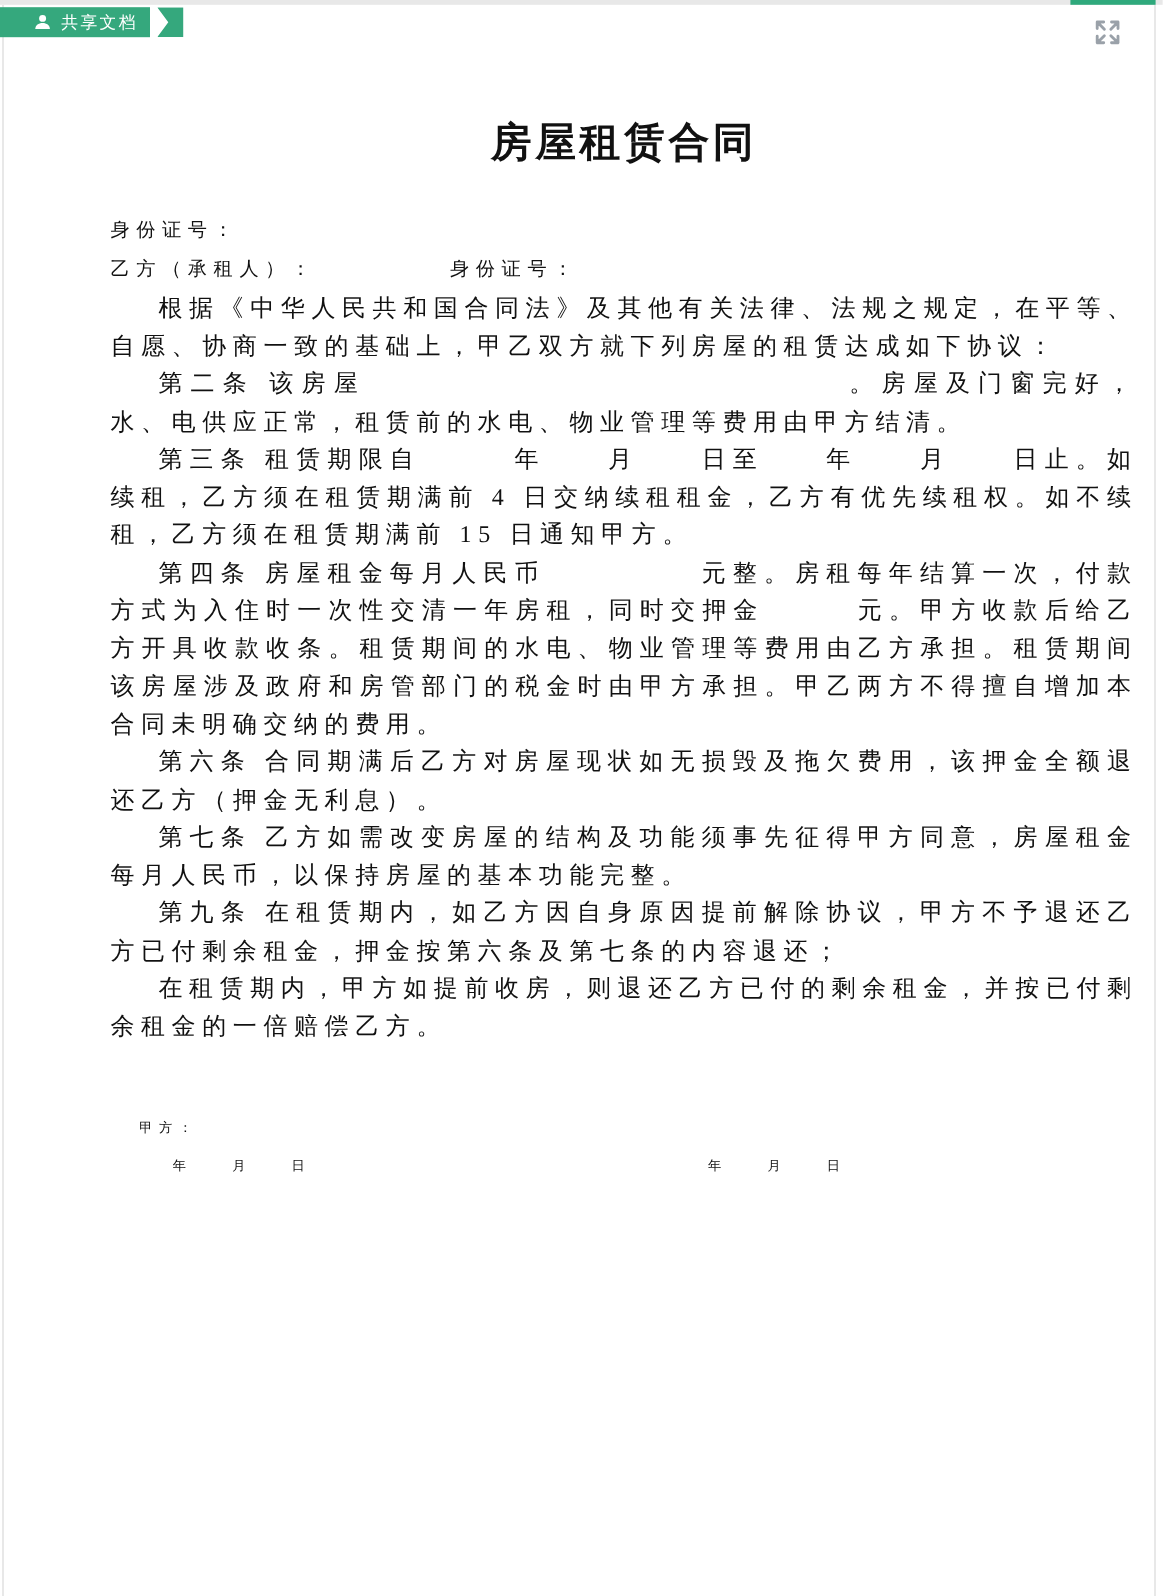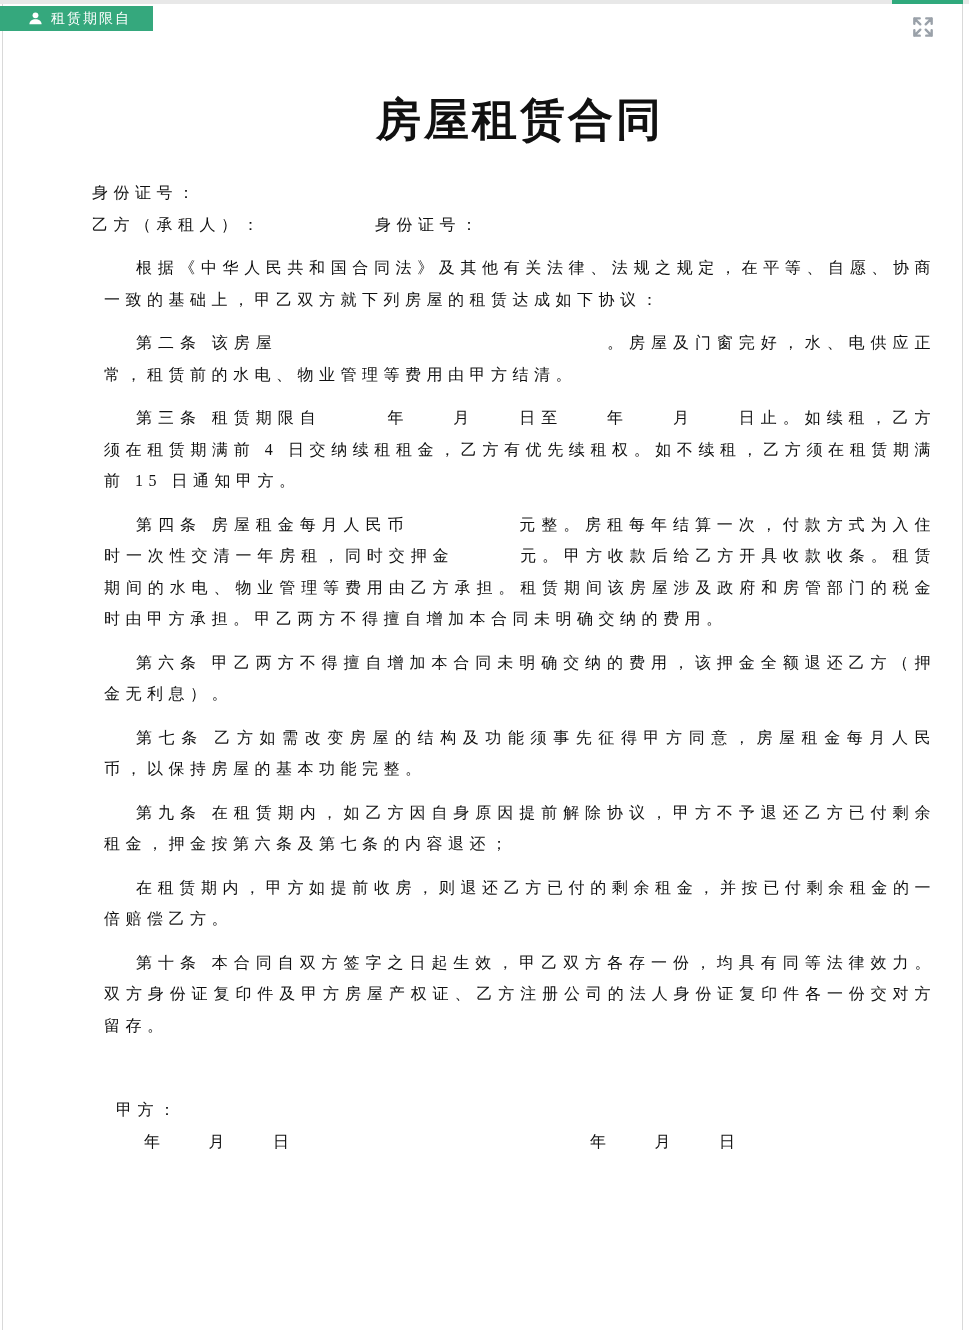--- a/index.html
+++ b/index.html
@@ -49,59 +49,59 @@
     position:absolute;top:13px;right:32px;width:28px;height:28px;z-index:40;
     background:transparent;border:none;padding:0;cursor:pointer;
     display:flex;align-items:center;justify-content:center;
   }
   
   .doc-content{
     position:relative;
     padding:91px 14px 0 89px;
   }
   .doc-title{
-    font-size:45px;font-weight:bold;letter-spacing:3px;
+    font-size:34px;font-weight:bold;letter-spacing:3px;
     line-height:50px;height:50px;
     text-align:center;
     margin:0 0 32px 0;
   }
   .party-row{
     display:flex;
     font-size:16px;line-height:31.5px;letter-spacing:5.5px;
   }
   .party-row .p-left{display:inline-block;width:283px;}
   .paras{margin-top:2px;}
   .para{
-    margin:12px;
-    font-size:16px;line-height:31.5px;letter-spacing:5.5px;
+    margin:0;
+    font-size:20px;line-height:31.5px;letter-spacing:5.5px;
     text-align:justify;
     text-indent:2em;
   }
   .signature{margin-top:53px;}
-  .sig-row{display:flex;font-size:16px;line-height:31.5px;letter-spacing:5.5px;}
+  .sig-row{display:flex;font-size:11px;line-height:31.5px;letter-spacing:5.5px;}
   .sig-left{width:448px;box-sizing:border-box;}
   .sig-right{flex:1;}
   .sig-party-a{padding-left:24px;}
   .sig-date-a{padding-left:52px;}
   .sig-party-b{padding-left:0;}
   .sig-date-b{padding-left:50px;}
 </style>
 </head>
 <body>
 
 <div class="top-strip">
   <div class="progress"></div>
 </div>
 
 <div class="ribbon">
   <svg width="15" height="15" viewBox="0 0 16 16">
     <circle cx="8" cy="4.6" r="3.1" fill="#ffffff"></circle>
     <path d="M1.5 14c0-3.3 2.9-5.3 6.5-5.3s6.5 2 6.5 5.3z" fill="#ffffff"></path>
   </svg>
-  <span>租赁期限自</span>
+  <span>共享文档</span>
 </div>
 <div class="ribbon-tail"></div>
 
 <button class="fullscreen-btn" title="全屏">
   <svg width="26" height="26" viewBox="0 0 24 24" fill="none" stroke="#9aa1a9" stroke-width="2.2" stroke-linecap="round" stroke-linejoin="round">
     <path d="M14.5 9.5 L20 4 M20 4 h-5 M20 4 v5"></path>
     <path d="M9.5 14.5 L4 20 M4 20 h5 M4 20 v-5"></path>
     <path d="M14.5 14.5 L20 20 M20 20 h-5 M20 20 v-5"></path>
     <path d="M9.5 9.5 L4 4 M4 4 h5 M4 4 v5"></path>
   </svg>
@@ -120,25 +120,24 @@
     <span class="p-left">乙方（承租人）：</span>
     <span class="p-right">身份证号：</span>
   </div>
       </div>
 
     <div class="paras" id="paragraphs">
         <p class="para">根据《中华人民共和国合同法》及其他有关法律、法规之规定，在平等、自愿、协商一致的基础上，甲乙双方就下列房屋的租赁达成如下协议：</p>
         <p class="para">第二条 该房屋　　　　　　　　　　　　　　　。房屋及门窗完好，水、电供应正常，租赁前的水电、物业管理等费用由甲方结清。</p>
         <p class="para">第三条 租赁期限自　　　年　　月　　日至　　年　　月　　日止。如续租，乙方须在租赁期满前 4 日交纳续租租金，乙方有优先续租权。如不续租，乙方须在租赁期满前 15 日通知甲方。</p>
         <p class="para">第四条 房屋租金每月人民币　　　　　元整。房租每年结算一次，付款方式为入住时一次性交清一年房租，同时交押金　　　元。甲方收款后给乙方开具收款收条。租赁期间的水电、物业管理等费用由乙方承担。租赁期间该房屋涉及政府和房管部门的税金时由甲方承担。甲乙两方不得擅自增加本合同未明确交纳的费用。</p>
-        <p class="para">第六条 甲乙两方不得擅自增加本合同未明确交纳的费用，该押金全额退还乙方（押金无利息）。</p>
+        <p class="para">第六条 合同期满后乙方对房屋现状如无损毁及拖欠费用，该押金全额退还乙方（押金无利息）。</p>
         <p class="para">第七条 乙方如需改变房屋的结构及功能须事先征得甲方同意，房屋租金每月人民币，以保持房屋的基本功能完整。</p>
         <p class="para">第九条 在租赁期内，如乙方因自身原因提前解除协议，甲方不予退还乙方已付剩余租金，押金按第六条及第七条的内容退还；</p>
         <p class="para">在租赁期内，甲方如提前收房，则退还乙方已付的剩余租金，并按已付剩余租金的一倍赔偿乙方。</p>
-        <p class="para">第十条 本合同自双方签字之日起生效，甲乙双方各存一份，均具有同等法律效力。双方身份证复印件及甲方房屋产权证、乙方注册公司的法人身份证复印件各一份交对方留存。</p>
       </div>
 
     <div class="signature">
       <div class="sig-row">
         <div class="sig-left sig-party-a">甲方：</div>
       </div>
       <div class="sig-row">
         <div class="sig-left sig-date-a">年　　月　　日</div>
         <div class="sig-right sig-date-b">年　　月　　日</div>
       </div>

